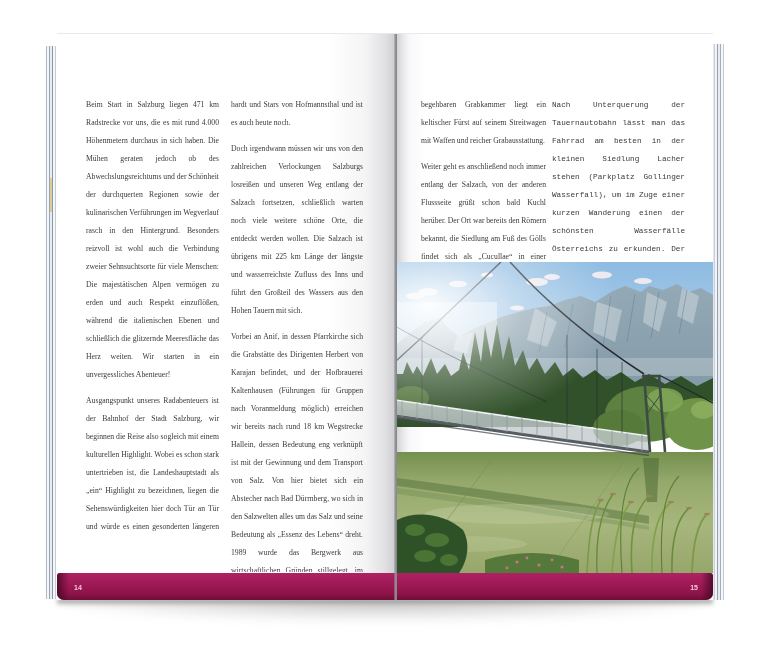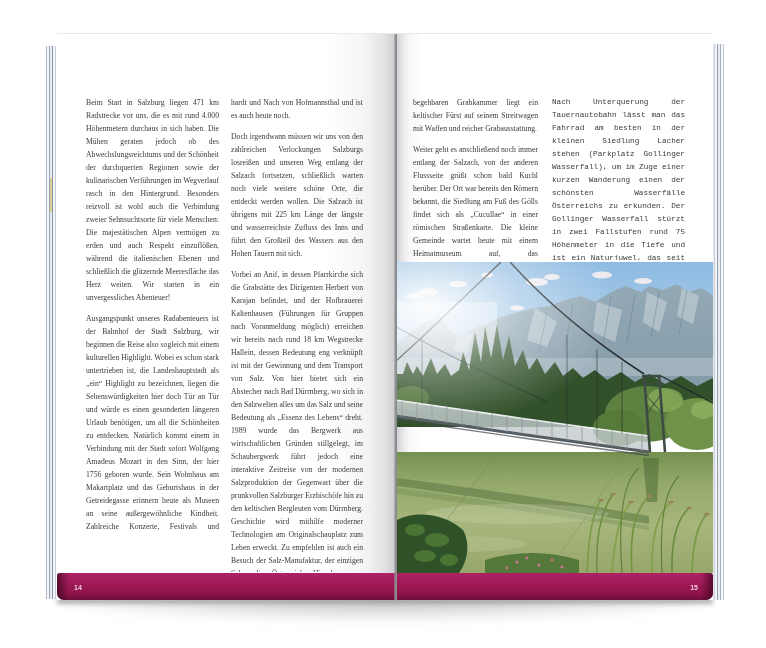--- a/index.html
+++ b/index.html
@@ -29,26 +29,26 @@
   .page{position:absolute;top:34px;height:566px;}
   .page-left{left:57px;width:339px;
     background:linear-gradient(90deg,#ffffff 0%,#ffffff 80%,#f4f4f5 91%,#e0e0e2 97%,#cbcbce 100%);}
   .page-right{left:397px;width:316px;
     background:linear-gradient(90deg,#d2d2d5 0%,#e9e9ec 2%,#f8f8fa 4%,#ffffff 9%,#ffffff 100%);}
   .page-top-edge{position:absolute;left:57px;top:33px;width:656px;height:1px;background:#e9e9eb;}
   .spine{position:absolute;left:394px;top:34px;width:3px;height:566px;z-index:30;
     background:linear-gradient(90deg,rgba(150,150,150,.35),#8f8f93 55%,rgba(120,120,125,.9));}
 
   
-  .col{position:absolute;top:62px;color:#3a3a3a;font-size:7.7px;line-height:13px;
+  .col{position:absolute;top:62px;color:#3a3a3a;font-size:7.7px;line-height:18px;
     text-align:justify;overflow:hidden;hyphens:auto;-webkit-hyphens:auto;word-spacing:-0.2px;}
   .col p{margin:0 0 8px 0;}
   .col-l1{left:29px;width:133px;height:438px;}
   .col-l2{left:174px;width:132px;height:476px;}
-  .col-r1{left:16px;width:125px;height:164px;}
+  .col-r1{left:24px;width:125px;height:164px;}
   .col-r2{left:155px;width:133px;height:164px;font-family:Liberation Mono, monospace;}
 
   
   .bar{position:absolute;top:539px;height:27px;width:100%;z-index:20;
     background:linear-gradient(180deg,#ad2264 0%,#9c1853 48%,#8e1449 76%,#6d0e39 100%);}
   .bar-left{border-radius:3px 0 0 7px;}
   .bar-right{border-radius:0 3px 7px 0;}
   .bar-left::before{content:"";position:absolute;left:0;top:0;bottom:0;width:12px;
     background:linear-gradient(90deg,rgba(60,6,32,.75),rgba(60,6,32,0));border-radius:3px 0 0 7px;}
   .bar-right::after{content:"";position:absolute;right:0;top:0;bottom:0;width:12px;
@@ -73,21 +73,21 @@
   <div class="edge-marker"></div>
   <div class="edge-stack edge-right"></div>
   <div class="page-top-edge"></div>
 
   <div class="page page-left">
     <div class="col col-l1" lang="de">
         <p>Beim Start in Salzburg liegen 471 km Radstrecke vor uns, die es mit rund 4.000 Höhenmetern durchaus in sich haben. Die Mühen geraten jedoch ob des Abwechslungsreichtums und der Schönheit der durchquerten Regionen sowie der kulinarischen Verführungen im Wegverlauf rasch in den Hintergrund. Besonders reizvoll ist wohl auch die Verbindung zweier Sehnsuchtsorte für viele Menschen: Die majestätischen Alpen vermögen zu erden und auch Respekt einzuflößen, während die italienischen Ebenen und schließlich die glitzernde Meeresfläche das Herz weiten. Wir starten in ein unvergessliches Abenteuer!</p>
         <p>Ausgangspunkt unseres Radabenteuers ist der Bahnhof der Stadt Salzburg, wir beginnen die Reise also sogleich mit einem kulturellen Highlight. Wobei es schon stark untertrieben ist, die Landeshauptstadt als „ein“ Highlight zu bezeichnen, liegen die Sehenswürdigkeiten hier doch Tür an Tür und würde es einen gesonderten längeren Urlaub benötigen, um all die Schönheiten zu entdecken. Natürlich kommt einem in Verbindung mit der Stadt sofort Wolfgang Amadeus Mozart in den Sinn, der hier 1756 geboren wurde. Sein Wohnhaus am Makartplatz und das Geburtshaus in der Getreidegasse erinnern heute als Museen an seine außergewöhnliche Kindheit. Zahlreiche Konzerte, Festivals und Stadtführungen machen den Geist Mozarts in Salzburg auch heute noch erlebbar, an jeder Ecke stoßen Salzburg-Besucher auf seine Spuren. Abseits seines berühmten Sohnes ist Salzburg jedoch auch internationale Festspielstadt, die jedes Jahr während der Salzburger Festspiele viele Stars und Prominente anlockt, die unter anderem auf der Freiluftbühne auf dem Domplatz das Leben und Sterben des Jedermann verfolgen. „Die ganze Stadt als Bühne“ war dabei 1920 bereits das Motto der Festspiel-Gründungsväter Max Rein-</p>
       </div>
     <div class="col col-l2" lang="de">
-        <p>hardt und Nach von Hofmannsthal und ist es auch heute noch.</p>
+        <p>hardt und Stars von Hofmannsthal und ist es auch heute noch.</p>
         <p>Doch irgendwann müssen wir uns von den zahlreichen Verlockungen Salzburgs losreißen und unseren Weg entlang der Salzach fortsetzen, schließlich warten noch viele weitere schöne Orte, die entdeckt werden wollen. Die Salzach ist übrigens mit 225 km Länge der längste und wasserreichste Zufluss des Inns und führt den Großteil des Wassers aus den Hohen Tauern mit sich.</p>
         <p>Vorbei an Anif, in dessen Pfarrkirche sich die Grabstätte des Dirigenten Herbert von Karajan befindet, und der Hofbrauerei Kaltenhausen (Führungen für Gruppen nach Voranmeldung möglich) erreichen wir bereits nach rund 18 km Wegstrecke Hallein, dessen Bedeutung eng verknüpft ist mit der Gewinnung und dem Transport von Salz. Von hier bietet sich ein Abstecher nach Bad Dürrnberg, wo sich in den Salzwelten alles um das Salz und seine Bedeutung als „Essenz des Lebens“ dreht. 1989 wurde das Bergwerk aus wirtschaftlichen Gründen stillgelegt, im Schaubergwerk führt jedoch eine interaktive Zeitreise von der modernen Salzproduktion der Gegenwart über die prunkvollen Salzburger Erzbischöfe hin zu den keltischen Bergleuten vom Dürrnberg. Geschichte wird mithilfe moderner Technologien am Originalschauplatz zum Leben erweckt. Zu empfehlen ist auch ein Besuch der Salz-Manufaktur, der einzigen Schausaline Österreichs. Hier kann man dem Pfannmeister bei seiner Arbeit über die Schulter schauen und erleben, wie sich Sole in hauchzarte Salzflocken verwandelt. Des Weiteren lockt der Kelten.Erlebnis.Berg mit einem Themenspielplatz und dem Keltendorf Salina, in dem sich hautnah erleben lässt, wie die Kelten vor 2.600 Jahren hier am Dürrnberg bei Hallein gelebt haben. Eine besondere Attraktion ist das Fürstengrab – in der</p>
       </div>
     <div class="bar bar-left">
       <span class="pagenum pagenum-left">14</span>
     </div>
   </div>
 
   <div class="page page-right">
     <div class="col col-r1" lang="de">

